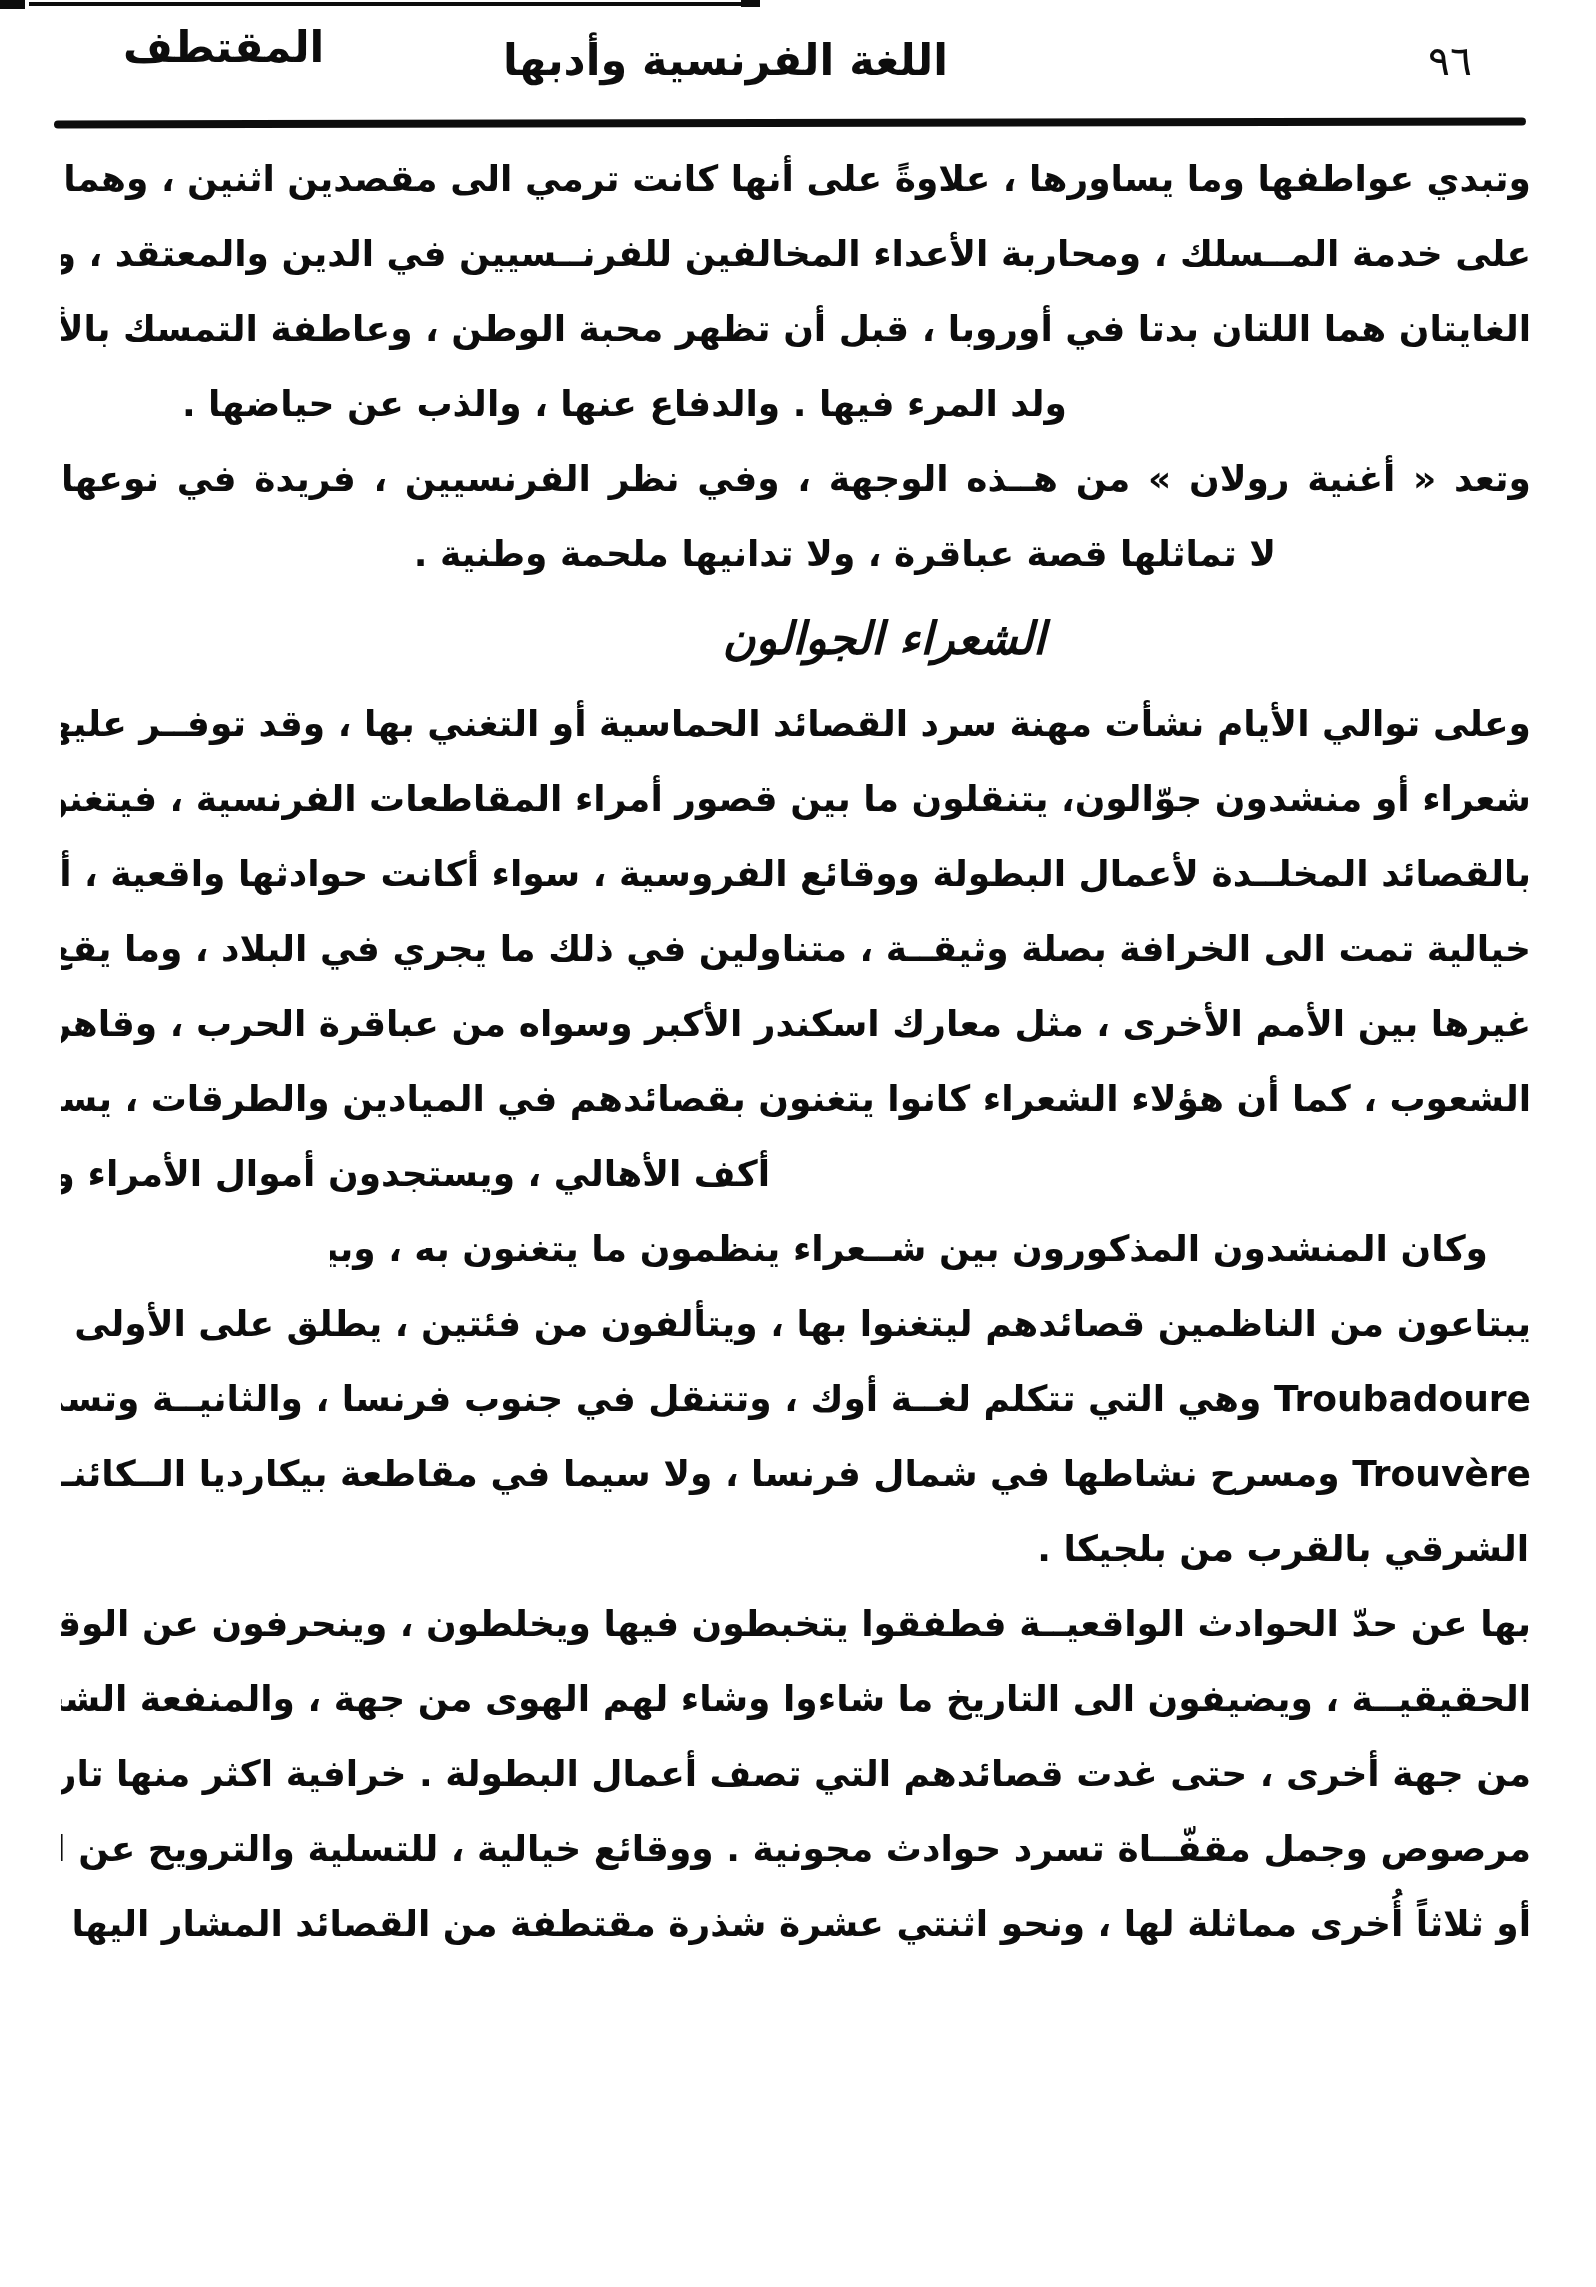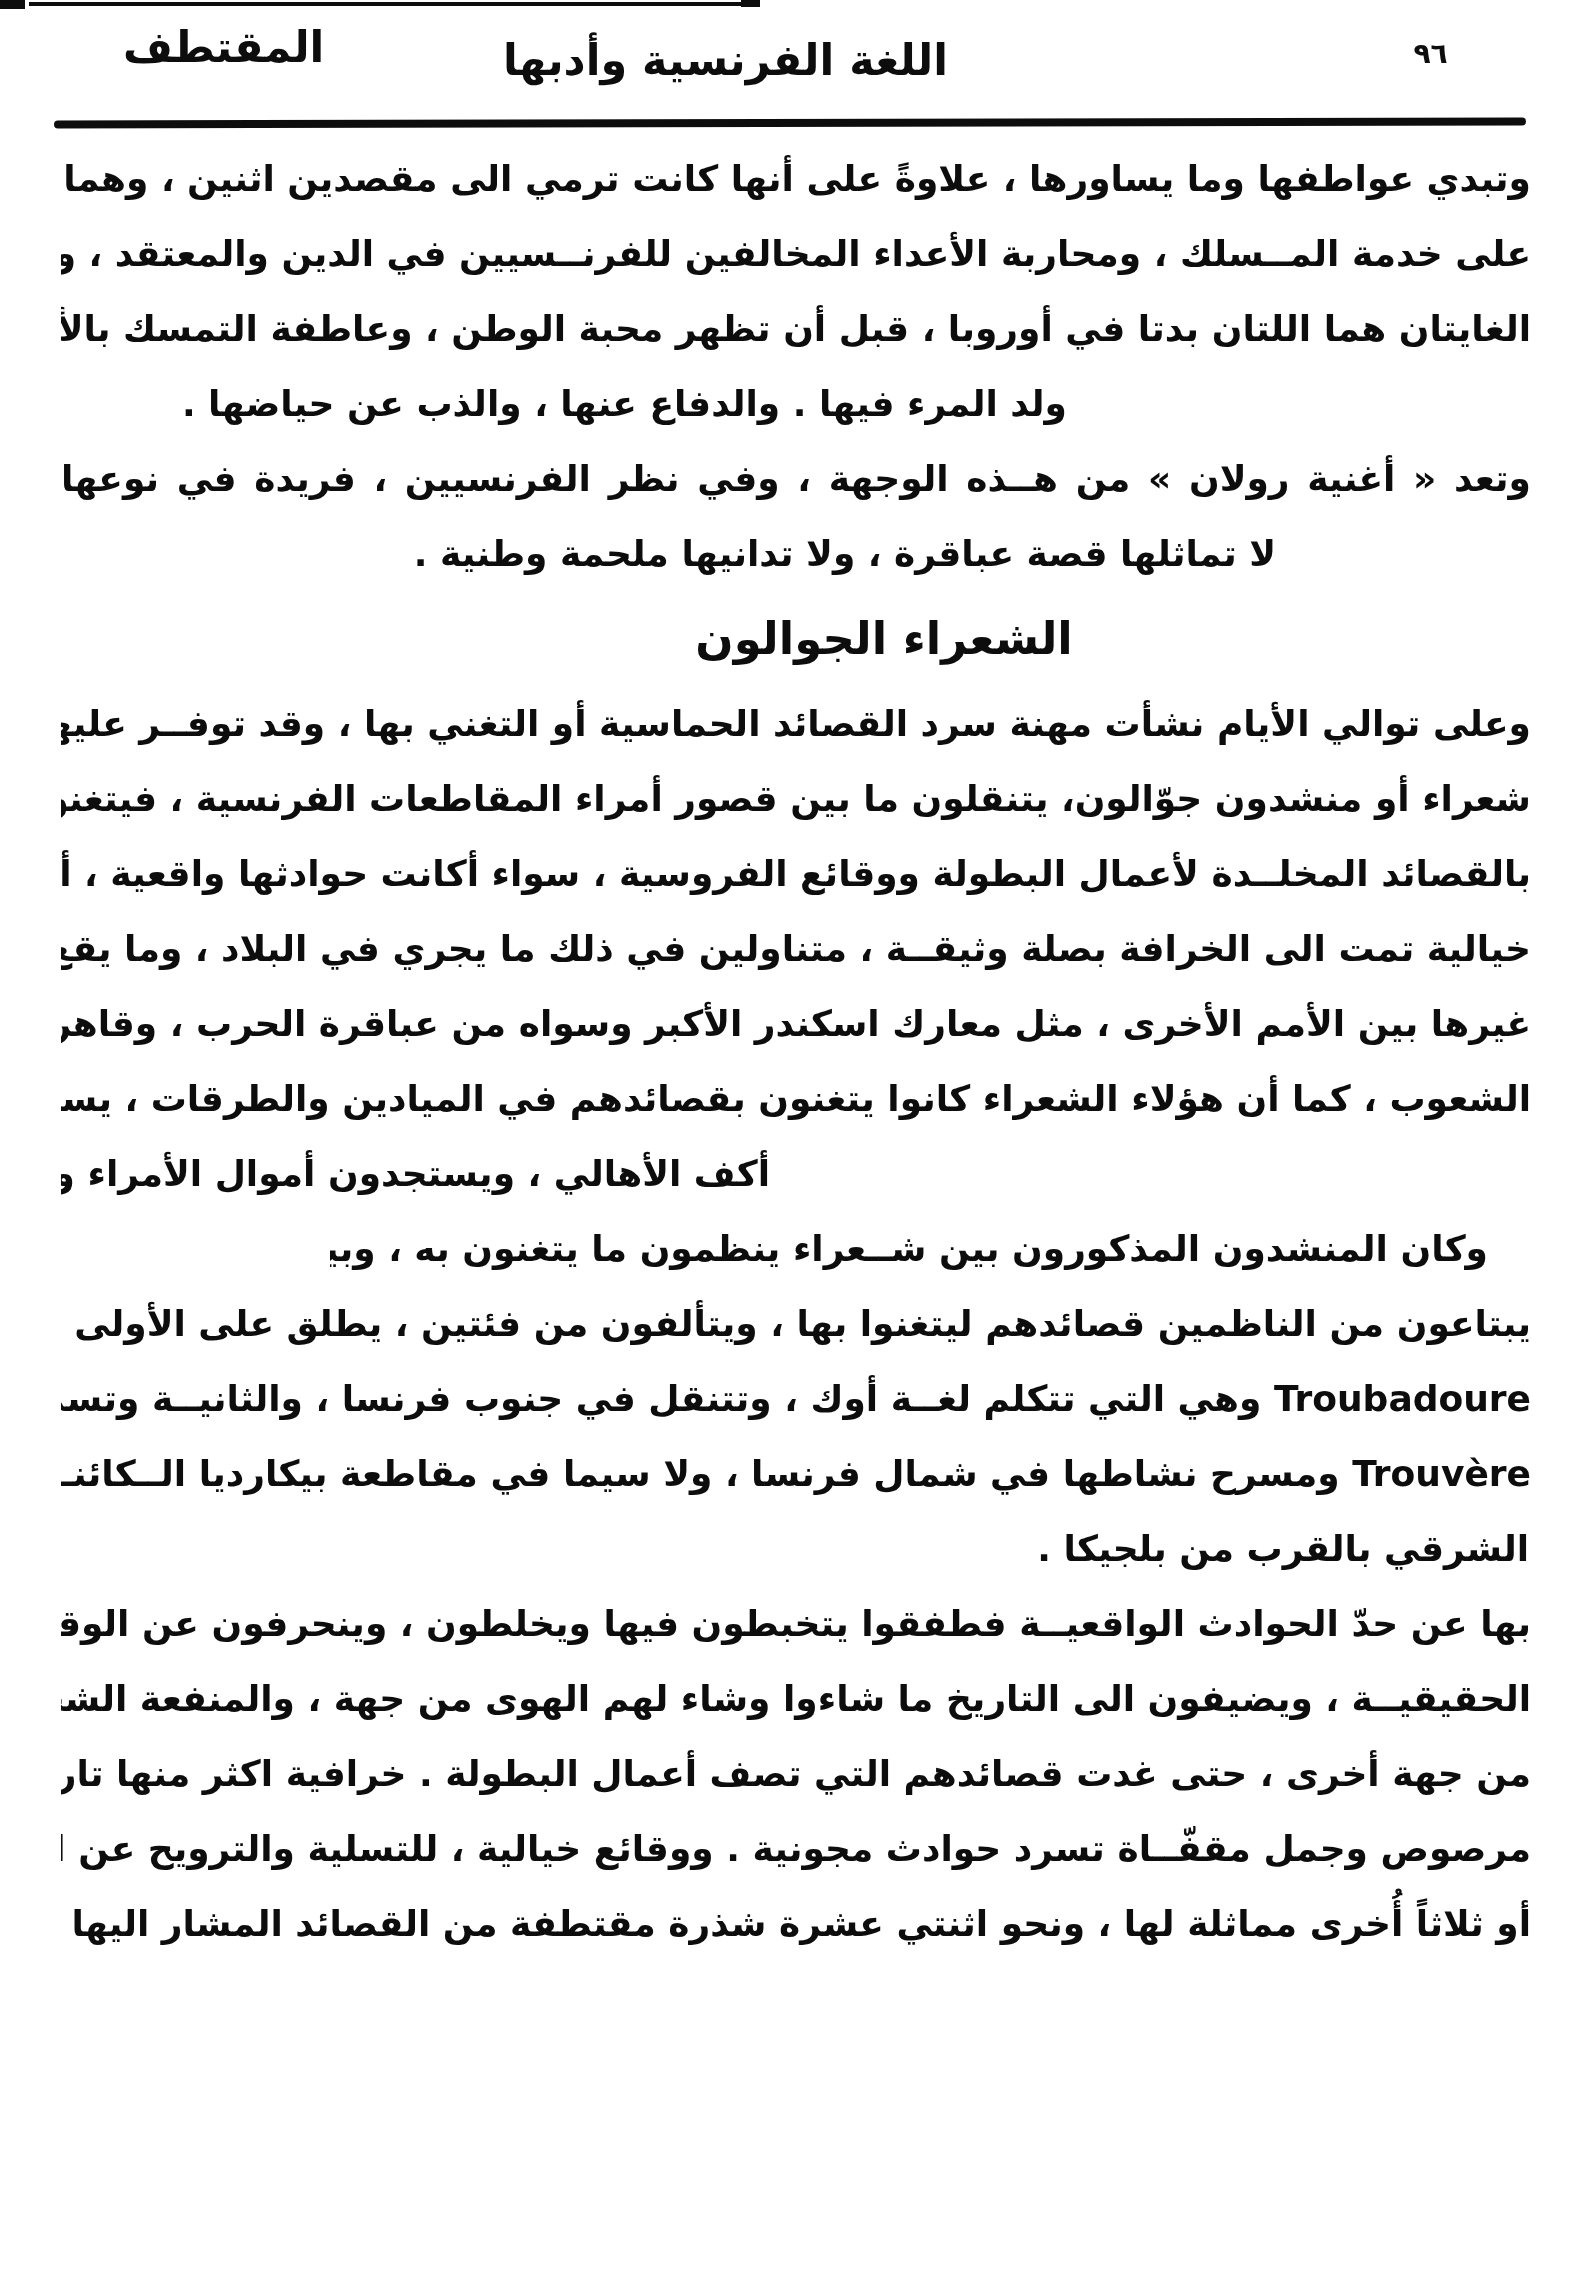--- a/index.html
+++ b/index.html
@@ -11,41 +11,42 @@
     direction:rtl;
     font-family:"DejaVu Sans", sans-serif;
     color:#0d0d0d;
   }
   
   .top-blob{position:absolute;top:0;left:0;width:25px;height:9.3px;background:#0d0d0d;}
   .top-line{position:absolute;top:1.9px;left:29px;width:714px;height:3.7px;background:#0d0d0d;}
   .top-line-cap{position:absolute;top:0;left:741px;width:18.6px;height:7.4px;background:#0d0d0d;}
 
   
-  .hdr-num{position:absolute;top:37px;left:1389px;width:83px;font-size:28px;font-weight:bold;text-align:center;}
+  .hdr-num{position:absolute;top:37px;left:1389px;width:83px;font-size:41px;font-weight:normal;}
   .hdr-title{position:absolute;top:35px;left:568px;width:380px;font-size:43px;font-weight:bold;text-align:center;white-space:nowrap;}
   .hdr-name{position:absolute;top:22px;left:123px;font-size:43px;font-weight:bold;}
   .hdr-rule{position:absolute;top:119px;left:54px;right:70px;height:8.3px;background:#0d0d0d;border-radius:4.6px;transform:rotate(-0.12deg);}
 
   
   .content{position:absolute;top:141px;right:65px;left:61px;}
   .line{
     height:75px;line-height:75px;
     font-size:36px;font-weight:bold;
     text-align:justify;text-align-last:justify;
     white-space:nowrap;overflow:hidden;
   }
   .line.short{text-align:start;text-align-last:start;}
   .line.ind{text-indent:43px;}
   .heading{
     height:95px;line-height:95px;
     font-size:45px;font-weight:bold;
     text-align:center;text-align-last:center;
     padding-left:176px; 
     white-space:nowrap;
+    font-style:italic;
   }
 </style>
 </head>
 <body>
 
 <div class="page">
 
   <div class="top-blob"></div>
   <div class="top-line"></div>
   <div class="top-line-cap"></div>

